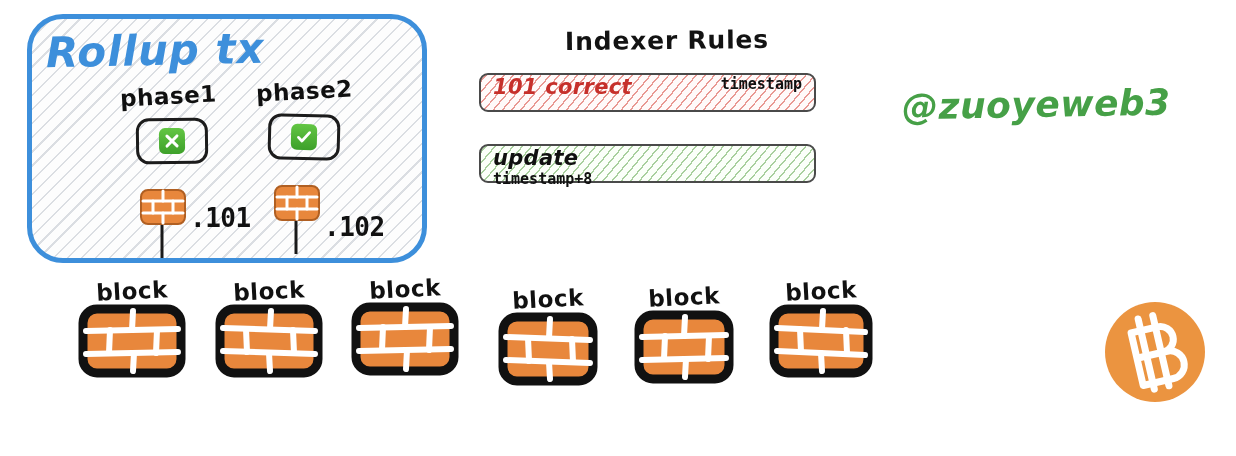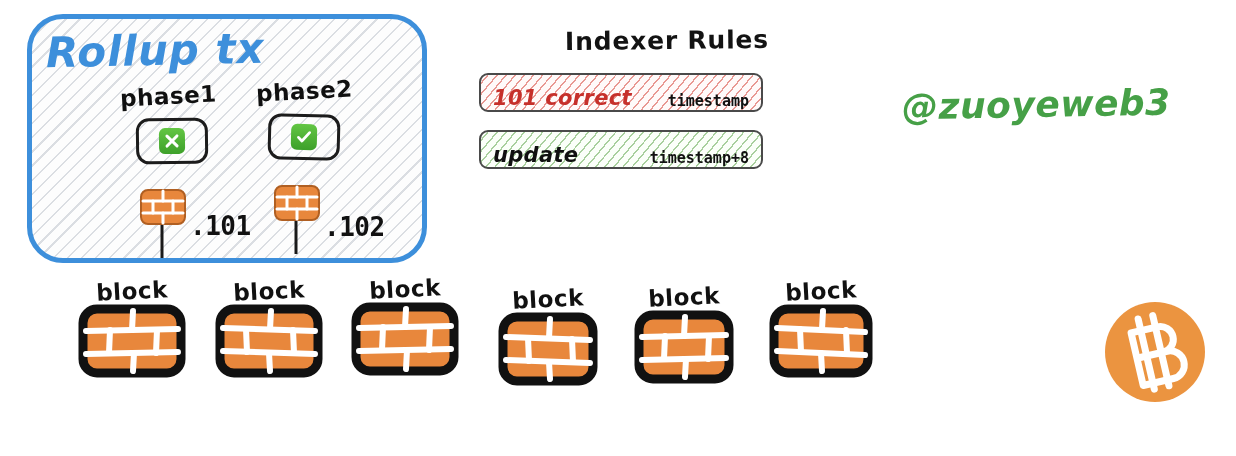--- a/index.html
+++ b/index.html
@@ -98,64 +98,65 @@
 
   
   .sign { width: 86px; height: 74px; }
   #sign-101 { left: 138px; top: 186px; }
   #sign-102 { left: 272px; top: 182px; }
   .sign-label {
     font-size: 26px;
     color: #111111;
     letter-spacing: -.5px;
   }
-  #label-101 { left: 190px; top: 211px; }
+  #label-101 { left: 190px; top: 203px; }
   #label-102 { left: 324px; top: 212px; }
 
   
   #indexer-title {
     left: 565px;
     top: 26px;
     font-size: 25px;
     color: #131313;
     font-weight: 700;
     letter-spacing: .8px;
     transform: rotate(-.6deg);
   }
   .rule-row {
-    width: 284px;
+    width: 337px;
     height: 39px;
     border: 2px solid #4a4a4a;
     border-radius: 9px;
     box-sizing: border-box;
     display: flex;
-    align-items: flex-end;
+    align-items: flex-start;
     justify-content: space-between;
     padding: 0 12px;
     left: 479px;
   }
   #rule-0 {
     top: 73px;
     background-color: #fffafa;
     background-image: repeating-linear-gradient(
         -50deg,
         rgba(214,72,62,.55) 0px,
         rgba(214,72,62,.55) 1.4px,
         rgba(255,255,255,0) 1.4px,
         rgba(255,255,255,0) 7px);
   }
   #rule-1 {
-    top: 130px;
+    top: 144px;
     background-color: #fbfff9;
     background-image: repeating-linear-gradient(
         -50deg,
         rgba(86,160,66,.50) 0px,
         rgba(86,160,66,.50) 1.4px,
         rgba(255,255,255,0) 1.4px,
         rgba(255,255,255,0) 7px);
+    flex-direction: column;
   }
   #rule-2 {
     top: 187px;
     background-color: #f9fcff;
     background-image: repeating-linear-gradient(
         -50deg,
         rgba(74,128,206,.55) 0px,
         rgba(74,128,206,.55) 1.4px,
         rgba(255,255,255,0) 1.4px,
         rgba(255,255,255,0) 7px);

